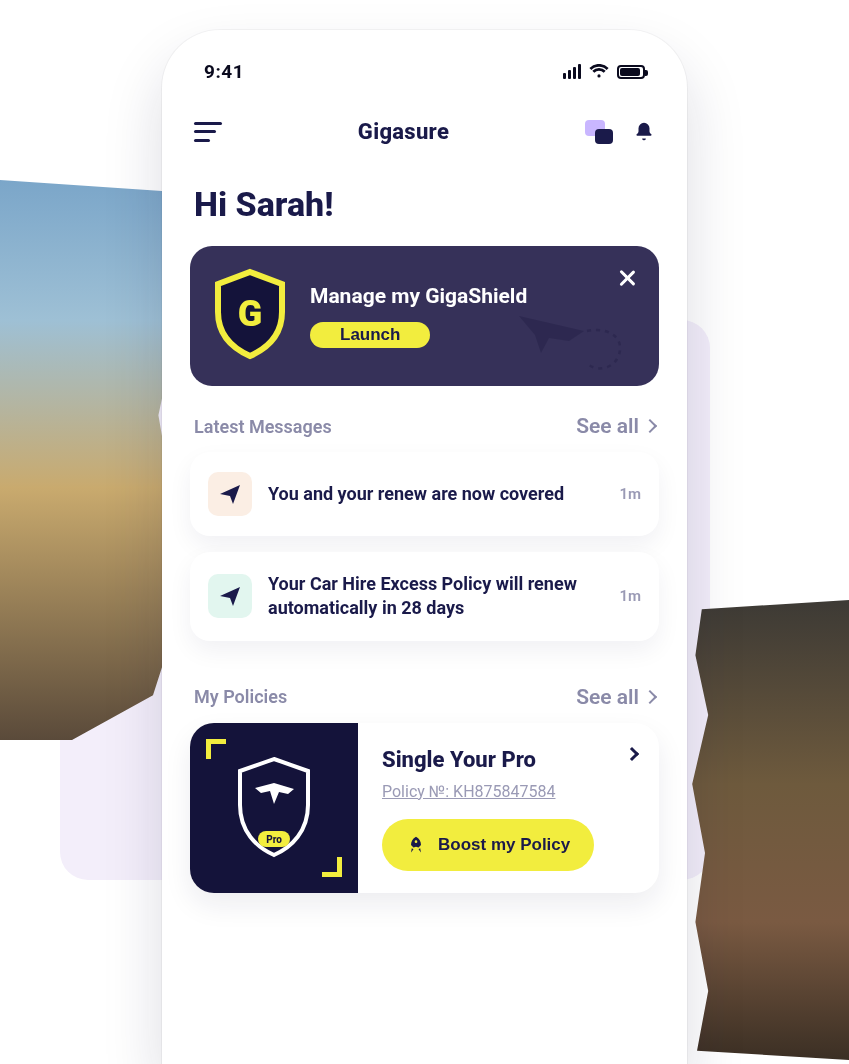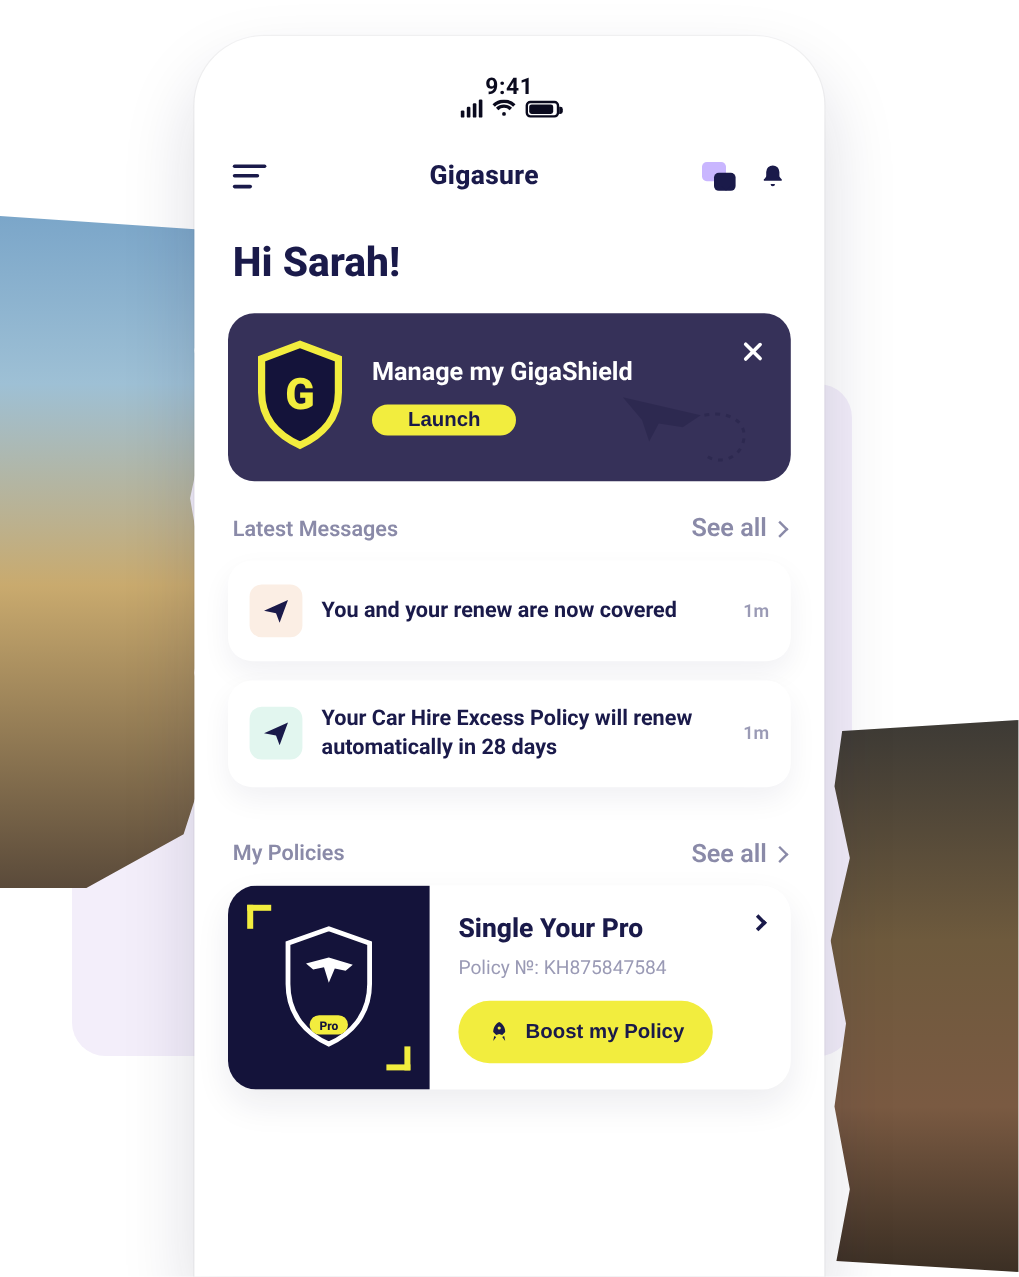--- a/index.html
+++ b/index.html
@@ -60,21 +60,20 @@
     overflow: hidden;
     padding: 0 28px;
   }
 
   
   .status-bar {
     display: flex;
     justify-content: space-between;
     align-items: center;
     padding: 30px 14px 10px;
-    flex-direction: column;
   }
   .status-time {
     font-weight: 700;
     font-size: 19px;
     color: #0a0a1e;
     letter-spacing: 0.5px;
   }
   .status-icons {
     display: flex;
     align-items: center;
@@ -158,21 +157,21 @@
   .msg-time{color:#9a9ab5;font-size:15px;font-weight:600;}
 
   
   .policy-card{background:#fff;border-radius:24px;box-shadow:0 12px 28px rgba(20,20,60,0.08);display:flex;overflow:hidden;cursor:pointer;}
   .policy-thumb{width:168px;background:#14133a;position:relative;display:flex;align-items:center;justify-content:center;flex:0 0 auto;}
   .corner{position:absolute;width:20px;height:20px;border:5px solid #f2ed3e;}
   .corner.tl{top:16px;left:16px;border-right:none;border-bottom:none;}
   .corner.br{bottom:16px;right:16px;border-left:none;border-top:none;}
   .policy-body{flex:1;padding:24px 22px 22px 24px;position:relative;}
   .policy-name{font-weight:800;font-size:22px;color:#1a1a4a;margin-bottom:10px;}
-  .policy-number{color:#9a9ab5;font-size:16px;margin-bottom:18px;}
+  .policy-number{color:#9a9ab5;font-size:16px;margin-bottom:18px;text-decoration:underline;}
   .boost-btn{background:#f2ed3e;border:none;border-radius:26px;padding:16px 24px;font-weight:800;font-size:17px;color:#1a1a4a;display:flex;align-items:center;gap:12px;cursor:pointer;}
   .policy-chev{position:absolute;top:26px;right:22px;width:10px;height:10px;border-right:3px solid #1a1a4a;border-bottom:3px solid #1a1a4a;transform:rotate(-45deg);}
 
 </style>
 </head>
 <body>
 
 <div class="bg-panel-left"></div>
 <div class="photo-left"></div>
 <div class="photo-right"></div>

